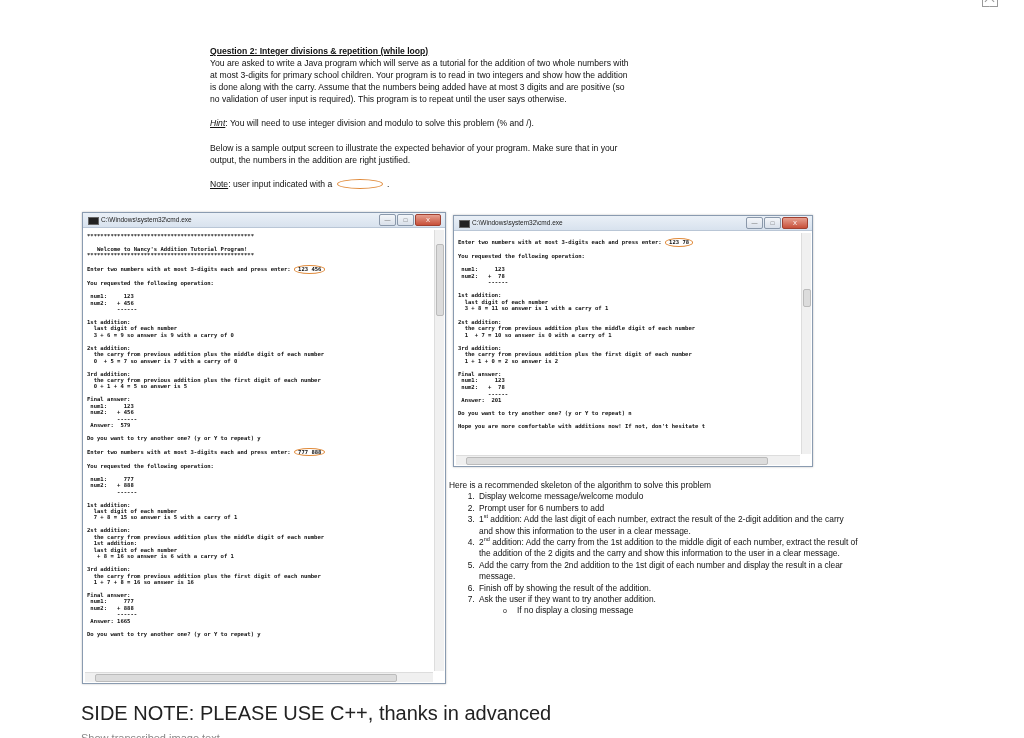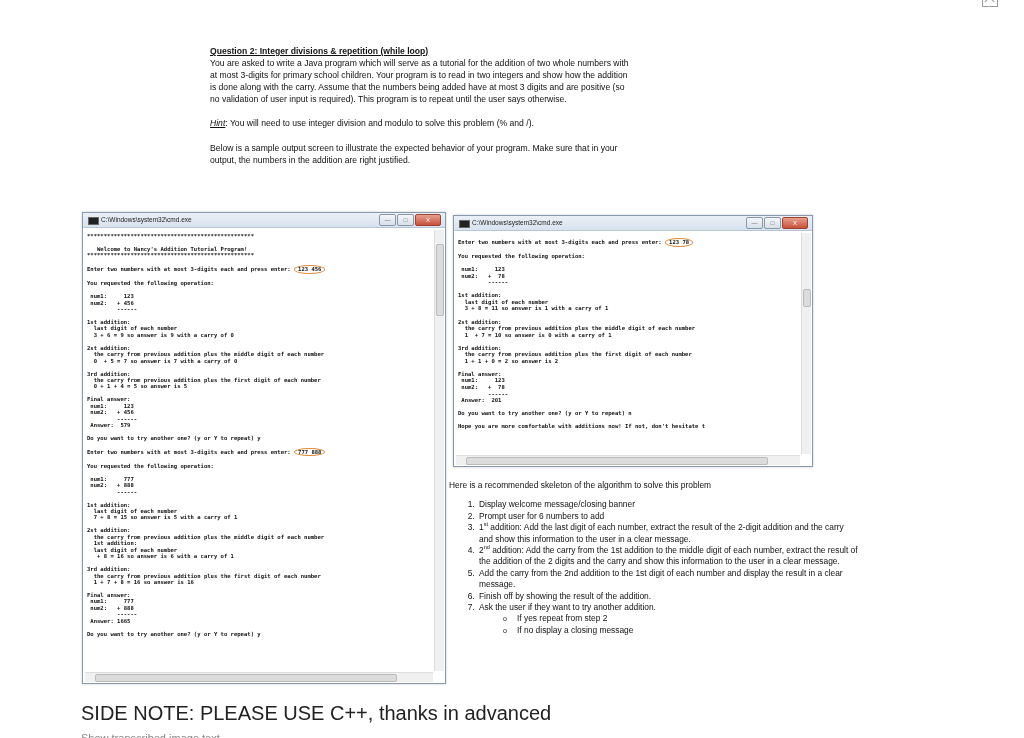--- a/index.html
+++ b/index.html
@@ -21,21 +21,21 @@
   .cmd .winbtns span { display:inline-block; width:15px; height:10px; border:1px solid #8a98aa; background:linear-gradient(#f4f6f9,#d9e0ea); border-radius:2px; font-size:6px; line-height:10px; text-align:center; color:#555; }
   .cmd .winbtns span.close { width:24px; background:linear-gradient(#e6a090,#c8503a); color:#fff; border-color:#a04030; }
   .cmd .console { position:absolute; left:4px; right:12px; top:17px; bottom:12px; overflow:hidden; font-family:"DejaVu Sans Mono", monospace; font-weight:bold; font-size:5.6px; line-height:6.6px; color:#111; white-space:pre; }
   .cmd .vscroll { position:absolute; right:1px; top:17px; bottom:12px; width:9px; background:#f0f0f0; border-left:1px solid #ddd; }
   .cmd .vscroll .thumb { position:absolute; left:1px; width:6px; background:#dcdcdc; border:1px solid #bbb; border-radius:2px; }
   .cmd .hscroll { position:absolute; left:2px; right:12px; bottom:1px; height:9px; background:#f0f0f0; border-top:1px solid #ddd; }
   .cmd .hscroll .thumb { position:absolute; top:1px; height:6px; left:10px; background:#dcdcdc; border:1px solid #bbb; border-radius:2px; }
   .inp { display:inline-block; border:1px solid #e08a3a; border-radius:50%; padding:0 3px; }
 
   .skeleton { position:absolute; left:449px; top:480px; width:410px; font-size:8.4px; line-height:11.4px; color:#111; }
-  .skeleton p { margin:0 0 8px 0; }
+  .skeleton p { margin:0 0 0 0; }
   .skeleton ol { margin:0; padding-left:28px; }
   .skeleton ol li { padding-left:2px; }
   .skeleton ul { margin:0; padding-left:22px; list-style:none; }
   .skeleton ul li:before { content:"o"; display:inline-block; width:14px; font-size:7px; }
   sup { font-size:5.5px; line-height:0; }
 
   .sidenote { position:absolute; left:81px; top:702px; font-size:20px; color:#222; }
   .cutoff { position:absolute; left:81px; top:731px; font-size:11px; color:#888; height:7px; overflow:hidden; line-height:14px; }
 </style>
 </head>
@@ -44,20 +44,21 @@
 <div class="bookmark"></div>
 
 <div class="doc-top">
   <p class="title">Question 2: Integer divisions &amp; repetition (while loop)</p>
   <p>You are asked to write a Java program which will serve as a tutorial for the addition of two whole numbers with at most 3-digits for primary school children.  Your program is to read in two integers and show how the addition is done along with the carry.  Assume that the numbers being added have at most 3 digits and are positive (so no validation of user input is required). This program is to repeat until the user says otherwise.</p>
   <div class="gap"></div>
   <p><i><u>Hint</u></i><span>: You will need to use integer division and modulo to solve this problem (% and /).</span></p>
   <div class="gap"></div>
   <p>Below is a sample output screen to illustrate the expected behavior of your program. Make sure that in your output, the numbers in the addition are right justified.</p>
   <div class="gap"></div>
+  <p><u>Note</u><span>: user input indicated with a</span> <span class="oval"></span> <span>.</span></p>
 </div>
 
 <div class="cmd" style="left:82px; top:212px; width:362px; height:470px;">
   <div class="titlebar">
     <span class="appicon"></span>
     <span>C:\Windows\system32\cmd.exe</span>
     <div class="winbtns">
       <span>—</span>
       <span>□</span>
       <span class="close">X</span>
@@ -176,29 +177,28 @@
       <div class="thumb" style="top:56px; height:16px;"></div>
     </div>
   <div class="hscroll">
       <div class="thumb" style="width:300px;"></div>
     </div>
 </div>
 
 <div class="skeleton">
   <p>Here is a recommended skeleton of the algorithm to solve this problem</p>
   <ol>
-    <li>Display welcome message/closing banner</li>
+    <li>Display welcome message/welcome modulo</li>
     <li>Prompt user for 6 numbers to add</li>
     <li><span>1</span><sup>st</sup> <span>addition: Add the last digit of each number, extract the result of the 2-digit addition and the carry and show this information to the user in a clear message.</span></li>
     <li><span>2</span><sup>nd</sup> <span>addition: Add the carry from the 1st addition to the middle digit of each number, extract the result of the addition of the 2 digits and the carry and show this information to the user in a clear message.</span></li>
     <li>Add the carry from the 2nd addition to the 1st digit of each number and display the result in a clear message.</li>
     <li>Finish off by showing the result of the addition.</li>
     <li><span>Ask the user if they want to try another addition.</span>
       <ul>
-        <li>If yes repeat from step 2</li>
         <li>If no display a closing message</li>
       </ul>
     </li>
   </ol>
 </div>
 
 <div class="sidenote">SIDE NOTE: PLEASE USE C++, thanks in advanced</div>
 <div class="cutoff">Show transcribed image text</div>
 
 </body></html>

